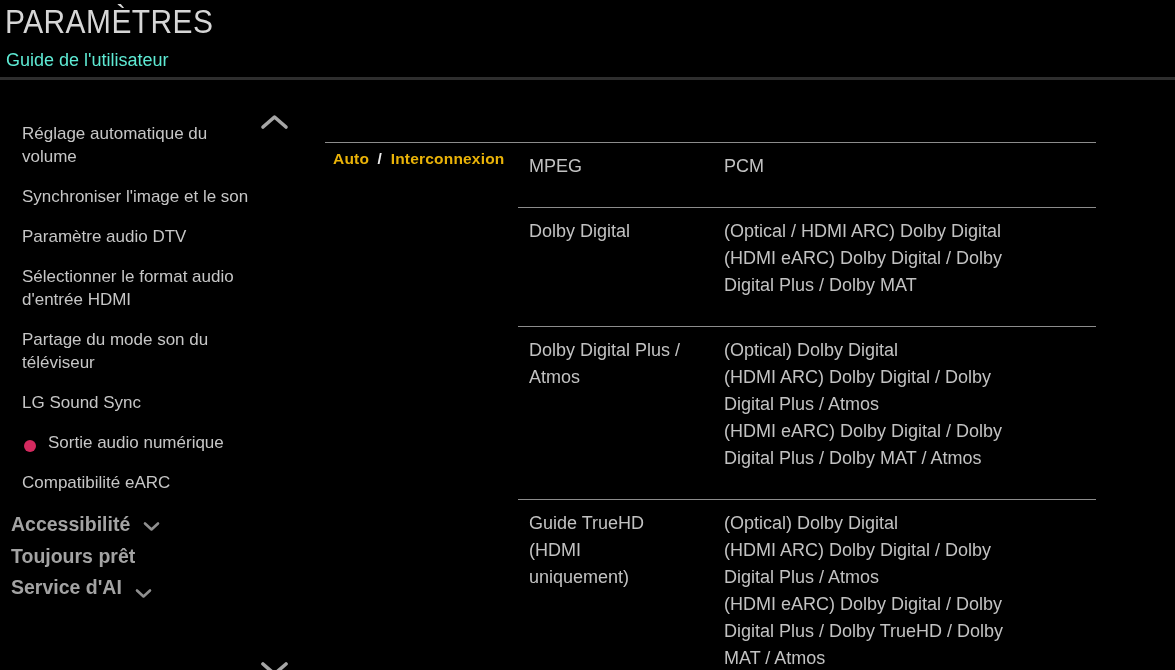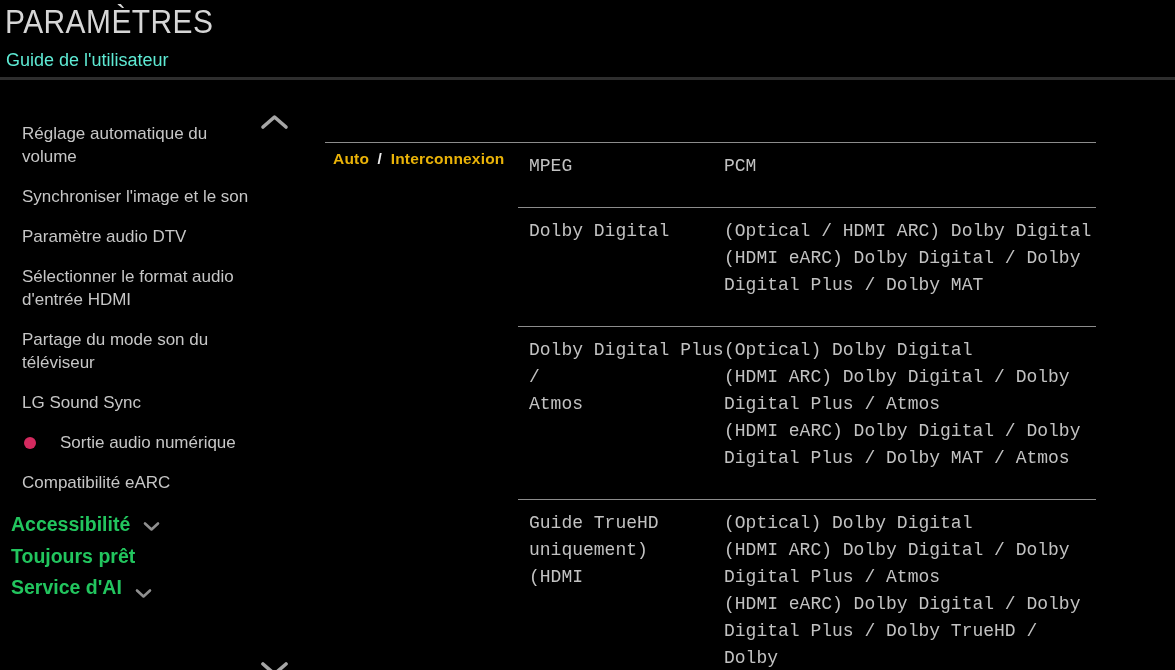--- a/index.html
+++ b/index.html
@@ -34,35 +34,34 @@
   .sidebar {
     position: absolute; left: 11px; top: 122px; width: 280px;
   }
   .side-item {
     margin: 0 0 17px 11px;
     width: 228px;
     font-size: 17px; line-height: 23px; color: #c6c6c6;
     cursor: pointer;
   }
   .side-item.active {
-    display: flex; align-items: flex-start;
+    display: flex; align-items: center;
     margin-left: 13px;
-    gap: 12px;
   }
   .bullet {
     flex: 0 0 12px;
     width: 12px; height: 12px; border-radius: 50%;
     margin: 6px 12px 0 0;
     background: #d42a5f;
   }
   .side-section {
     display: flex; align-items: center;
     margin: 17px 0 0 0;
     height: 26px;
-    font-size: 19.5px; font-weight: bold; color: #22c55e;
+    font-size: 19.5px; font-weight: bold; color: #a3a3a3;
     cursor: pointer;
   }
   .side-section + .side-section { margin-top: 5px; align-items: flex-end; }
   .side-section .chev { margin: 5px 0 0 13px; display: inline-flex; }
   .scroll-up {
     position: absolute; left: 258px; top: 111px;
     width: 34px; height: 24px; cursor: pointer;
   }
   .scroll-down {
     position: absolute; left: 258px; top: 660px;
@@ -87,21 +86,21 @@
     display: flex;
     padding: 10px 0 27px 0;
     border-bottom: 1px solid #8c8c8c;
   }
   .fmt-row:last-child { border-bottom: none; padding-bottom: 0; }
   .cell-in {
     flex: 0 0 206px; padding-left: 11px;
   }
   .cell-out { flex: 1; }
   .cell-in div, .cell-out div {
-    font-size: 18px; line-height: 27px; color: #c2c2c2; font-family: Liberation Mono, monospace;
+    font-size: 18px; line-height: 27px; color: #c2c2c2;
   }
 </style>
 </head>
 <body>
 
 <div class="screen">
 
   <div class="page-title">PARAMÈTRES</div>
   <div class="page-subtitle">Guide de l'utilisateur</div>
   <div class="header-divider"></div>
@@ -187,22 +186,22 @@
           <div>(Optical) Dolby Digital</div>
           <div>(HDMI ARC) Dolby Digital / Dolby</div>
           <div>Digital Plus / Atmos</div>
           <div>(HDMI eARC) Dolby Digital / Dolby</div>
           <div>Digital Plus / Dolby MAT / Atmos</div>
         </div>
       </div>
       <div class="fmt-row">
         <div class="cell-in">
           <div>Guide TrueHD</div>
+          <div>(HDMI</div>
           <div>uniquement)</div>
-          <div>(HDMI</div>
         </div>
         <div class="cell-out">
           <div>(Optical) Dolby Digital</div>
           <div>(HDMI ARC) Dolby Digital / Dolby</div>
           <div>Digital Plus / Atmos</div>
           <div>(HDMI eARC) Dolby Digital / Dolby</div>
           <div>Digital Plus / Dolby TrueHD / Dolby</div>
           <div>MAT / Atmos</div>
         </div>
       </div>

